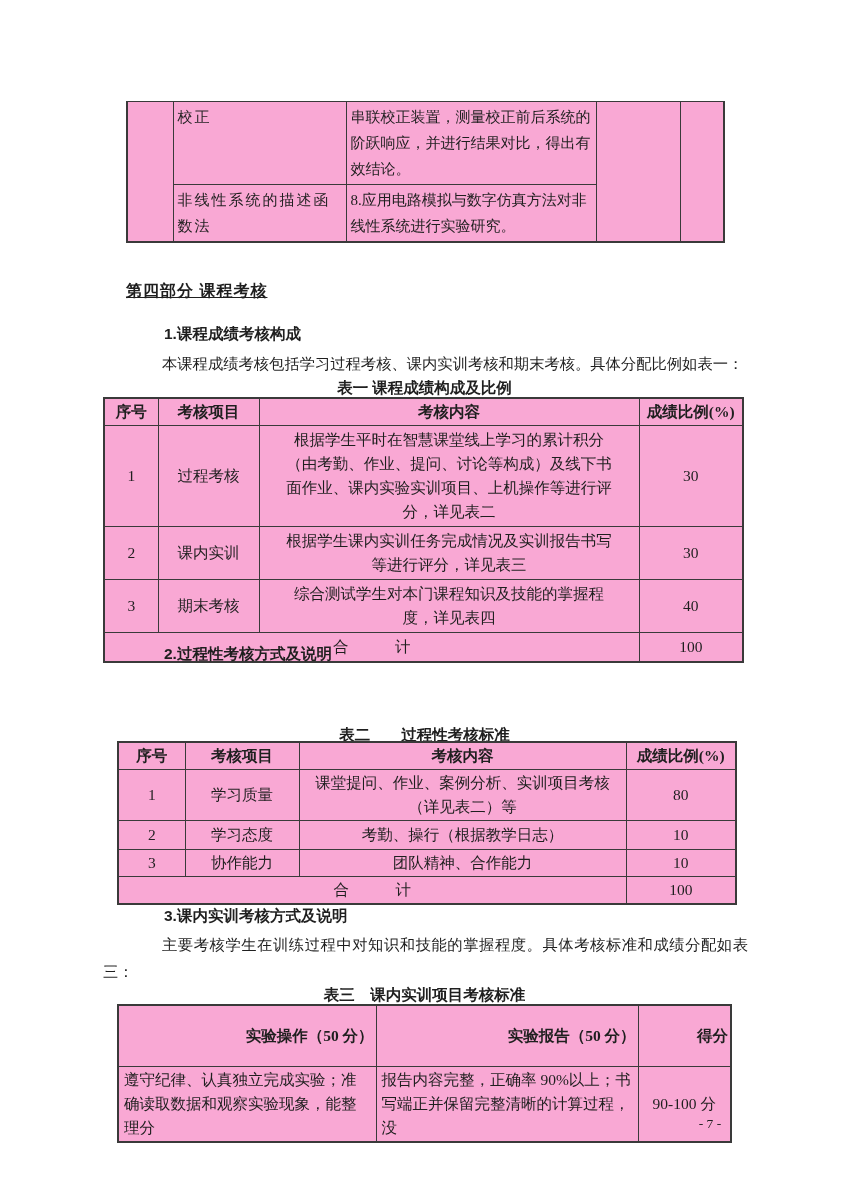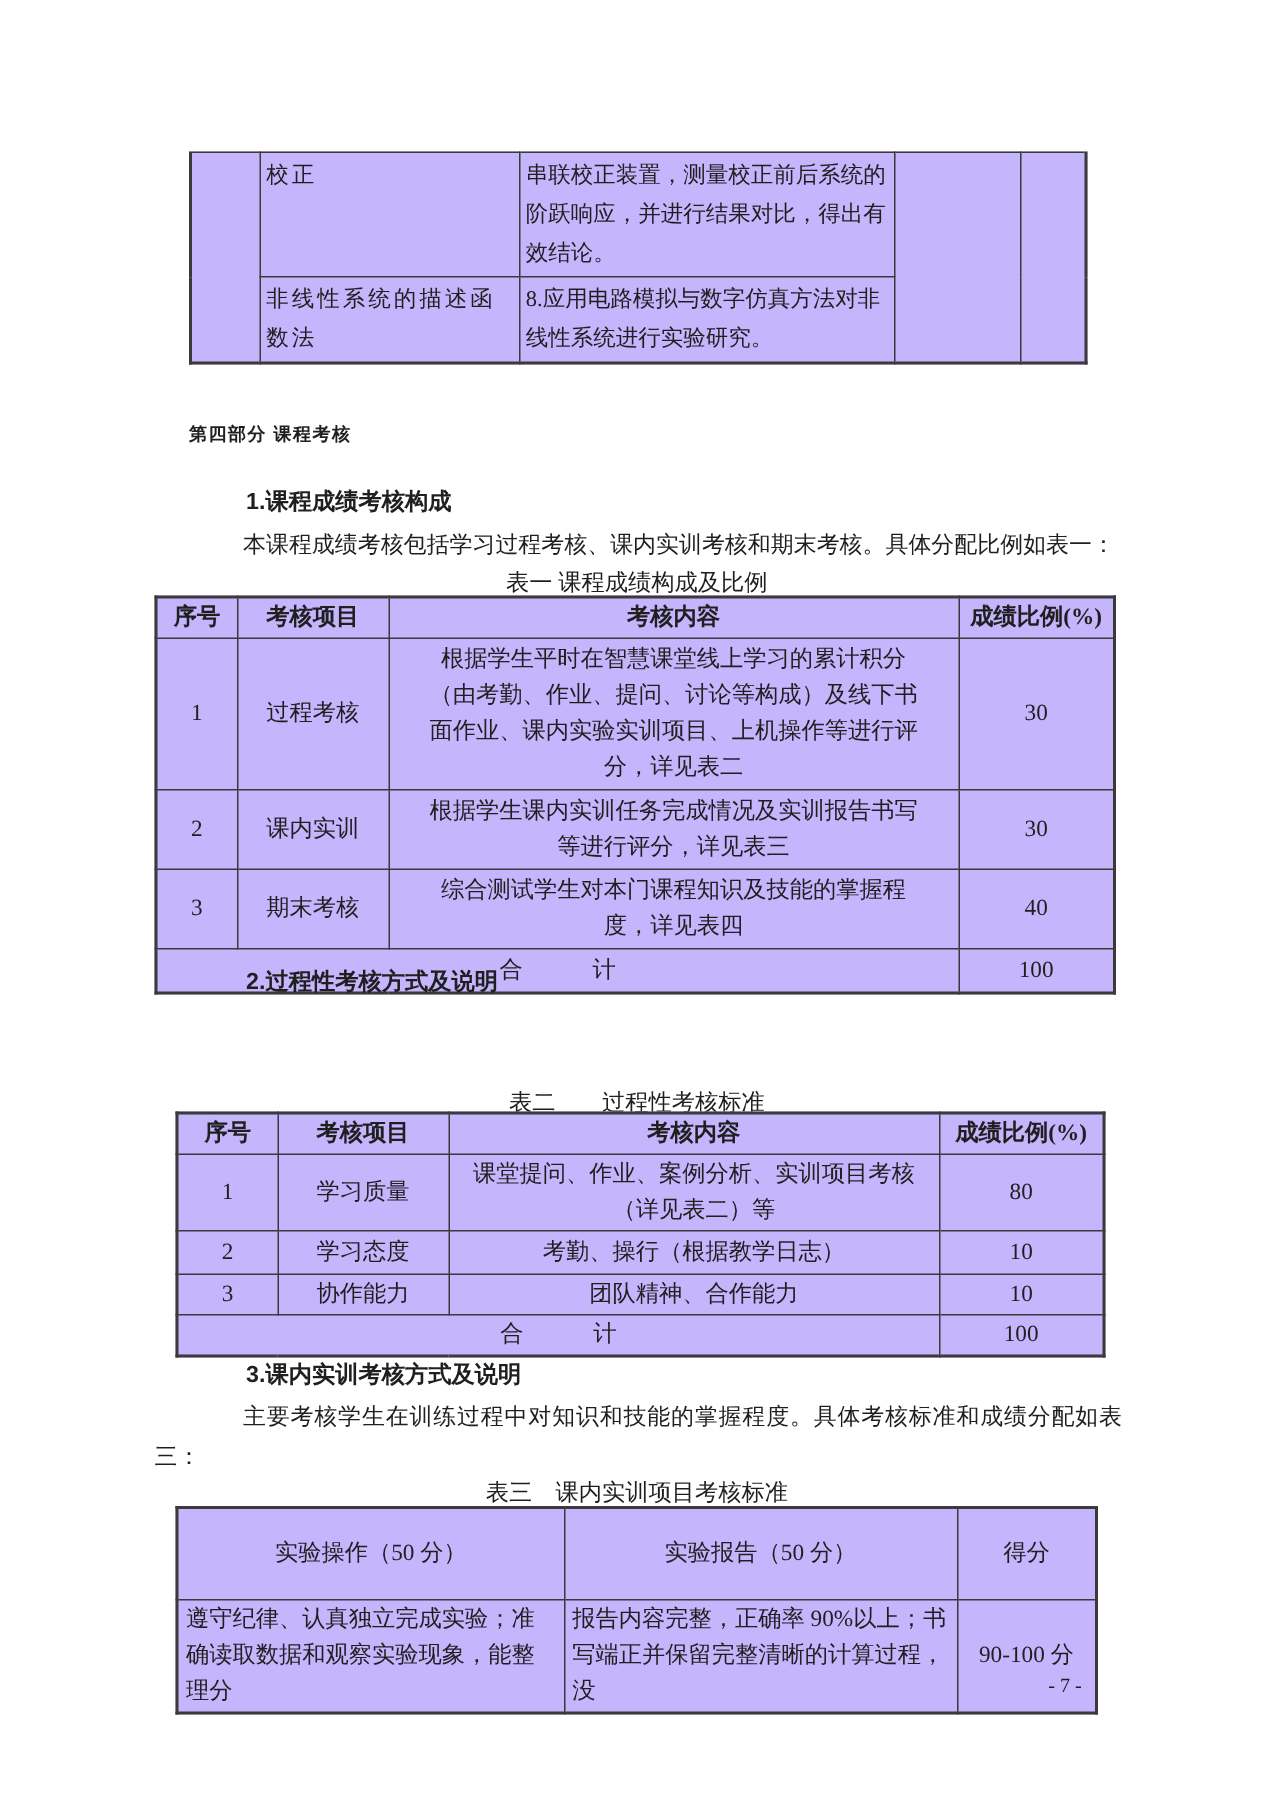--- a/index.html
+++ b/index.html
@@ -2,53 +2,53 @@
 <html><head>
 <meta charset="utf-8">
 <style>
   html,body{margin:0;padding:0;background:#e8e8e8;}
   .page{
     position:relative;width:849px;height:1202px;background:#ffffff;
     font-family:"Liberation Serif","DejaVu Serif",serif;color:#1f1f1f;
     overflow:hidden;margin:0 auto;
   }
   
-  table.doc{border-collapse:collapse;table-layout:fixed;position:absolute;background:#c4b5fd;}
+  table.doc{border-collapse:collapse;table-layout:fixed;position:absolute;background:#f9a8d4;}
   table.doc td,table.doc th{border:1px solid #3a3a3a;overflow:hidden;word-break:break-all;}
   
   .frag{left:126px;top:101px;width:597px;font-size:15px;line-height:26px;
         border:2px solid #3a3a3a;border-top-width:1px;}
   .frag td{vertical-align:top;padding:2px 4px;}
   .frag td.fc2{letter-spacing:2px;}
   
-  .part-heading{position:absolute;left:126px;top:281px;font-size:12px;font-weight:bold;
-                font-family:"Liberation Sans","DejaVu Sans",sans-serif;letter-spacing:1px;}
+  .part-heading{position:absolute;left:126px;top:281px;font-size:16px;font-weight:bold;
+                font-family:"Liberation Sans","DejaVu Sans",sans-serif;letter-spacing:1px;text-decoration:underline;}
   .sub-heading{position:absolute;left:151px;font-size:15.5px;font-weight:bold;
                font-family:"Liberation Sans","DejaVu Sans",sans-serif;margin-left:13px;}
   .para{position:absolute;left:103px;width:645px;font-size:15.3px;line-height:27px;
         text-indent:59px;text-align:justify;}
   .tbl-title{position:absolute;left:0;width:849px;text-align:center;
-             font-size:15.5px;font-weight:normal;}
+             font-size:15.5px;font-weight:bold;}
   
   .t1{left:103px;top:397px;width:639px;font-size:15.5px;line-height:24px;border:2px solid #3a3a3a;}
   .t1 th{height:24px;text-align:center;font-weight:bold;padding:1px 2px;}
   .t1 td{text-align:center;vertical-align:middle;padding:2px 3px;}
   .t1 td.content{text-align:center;padding:2px 24px;}
   .t1 tr.total td{height:24px;}
   
   .t2{left:117px;top:741px;width:618px;font-size:15.5px;line-height:24px;border:2px solid #3a3a3a;}
   .t2 th{height:22px;text-align:center;font-weight:bold;padding:1px 2px;}
   .t2 td{text-align:center;vertical-align:middle;padding:1px 3px;}
   .t2 td.content{text-align:center;padding:1px 8px;}
   .t2 tr.r2 td{height:26px;}
   .t2 tr.r3 td{height:23px;}
   .t2 tr.total td{height:23px;}
   
   .t3{left:117px;top:1004px;width:613px;font-size:15.5px;line-height:24px;border:2px solid #3a3a3a;}
-  .t3 th{height:24px;text-align:center;font-weight:normal;padding:18px 2px;}
+  .t3 th{height:24px;text-align:right;font-weight:bold;padding:18px 2px;}
   .t3 td{vertical-align:top;text-align:left;padding:1px 5px;height:50px;margin-top:15px;}
   .t3 td.score{vertical-align:middle;text-align:center;}
   
   .footer{position:absolute;left:660px;top:1116px;width:100px;text-align:center;font-size:13.5px;}
 </style>
 </head>
 <body>
 
 <div class="page">
 

